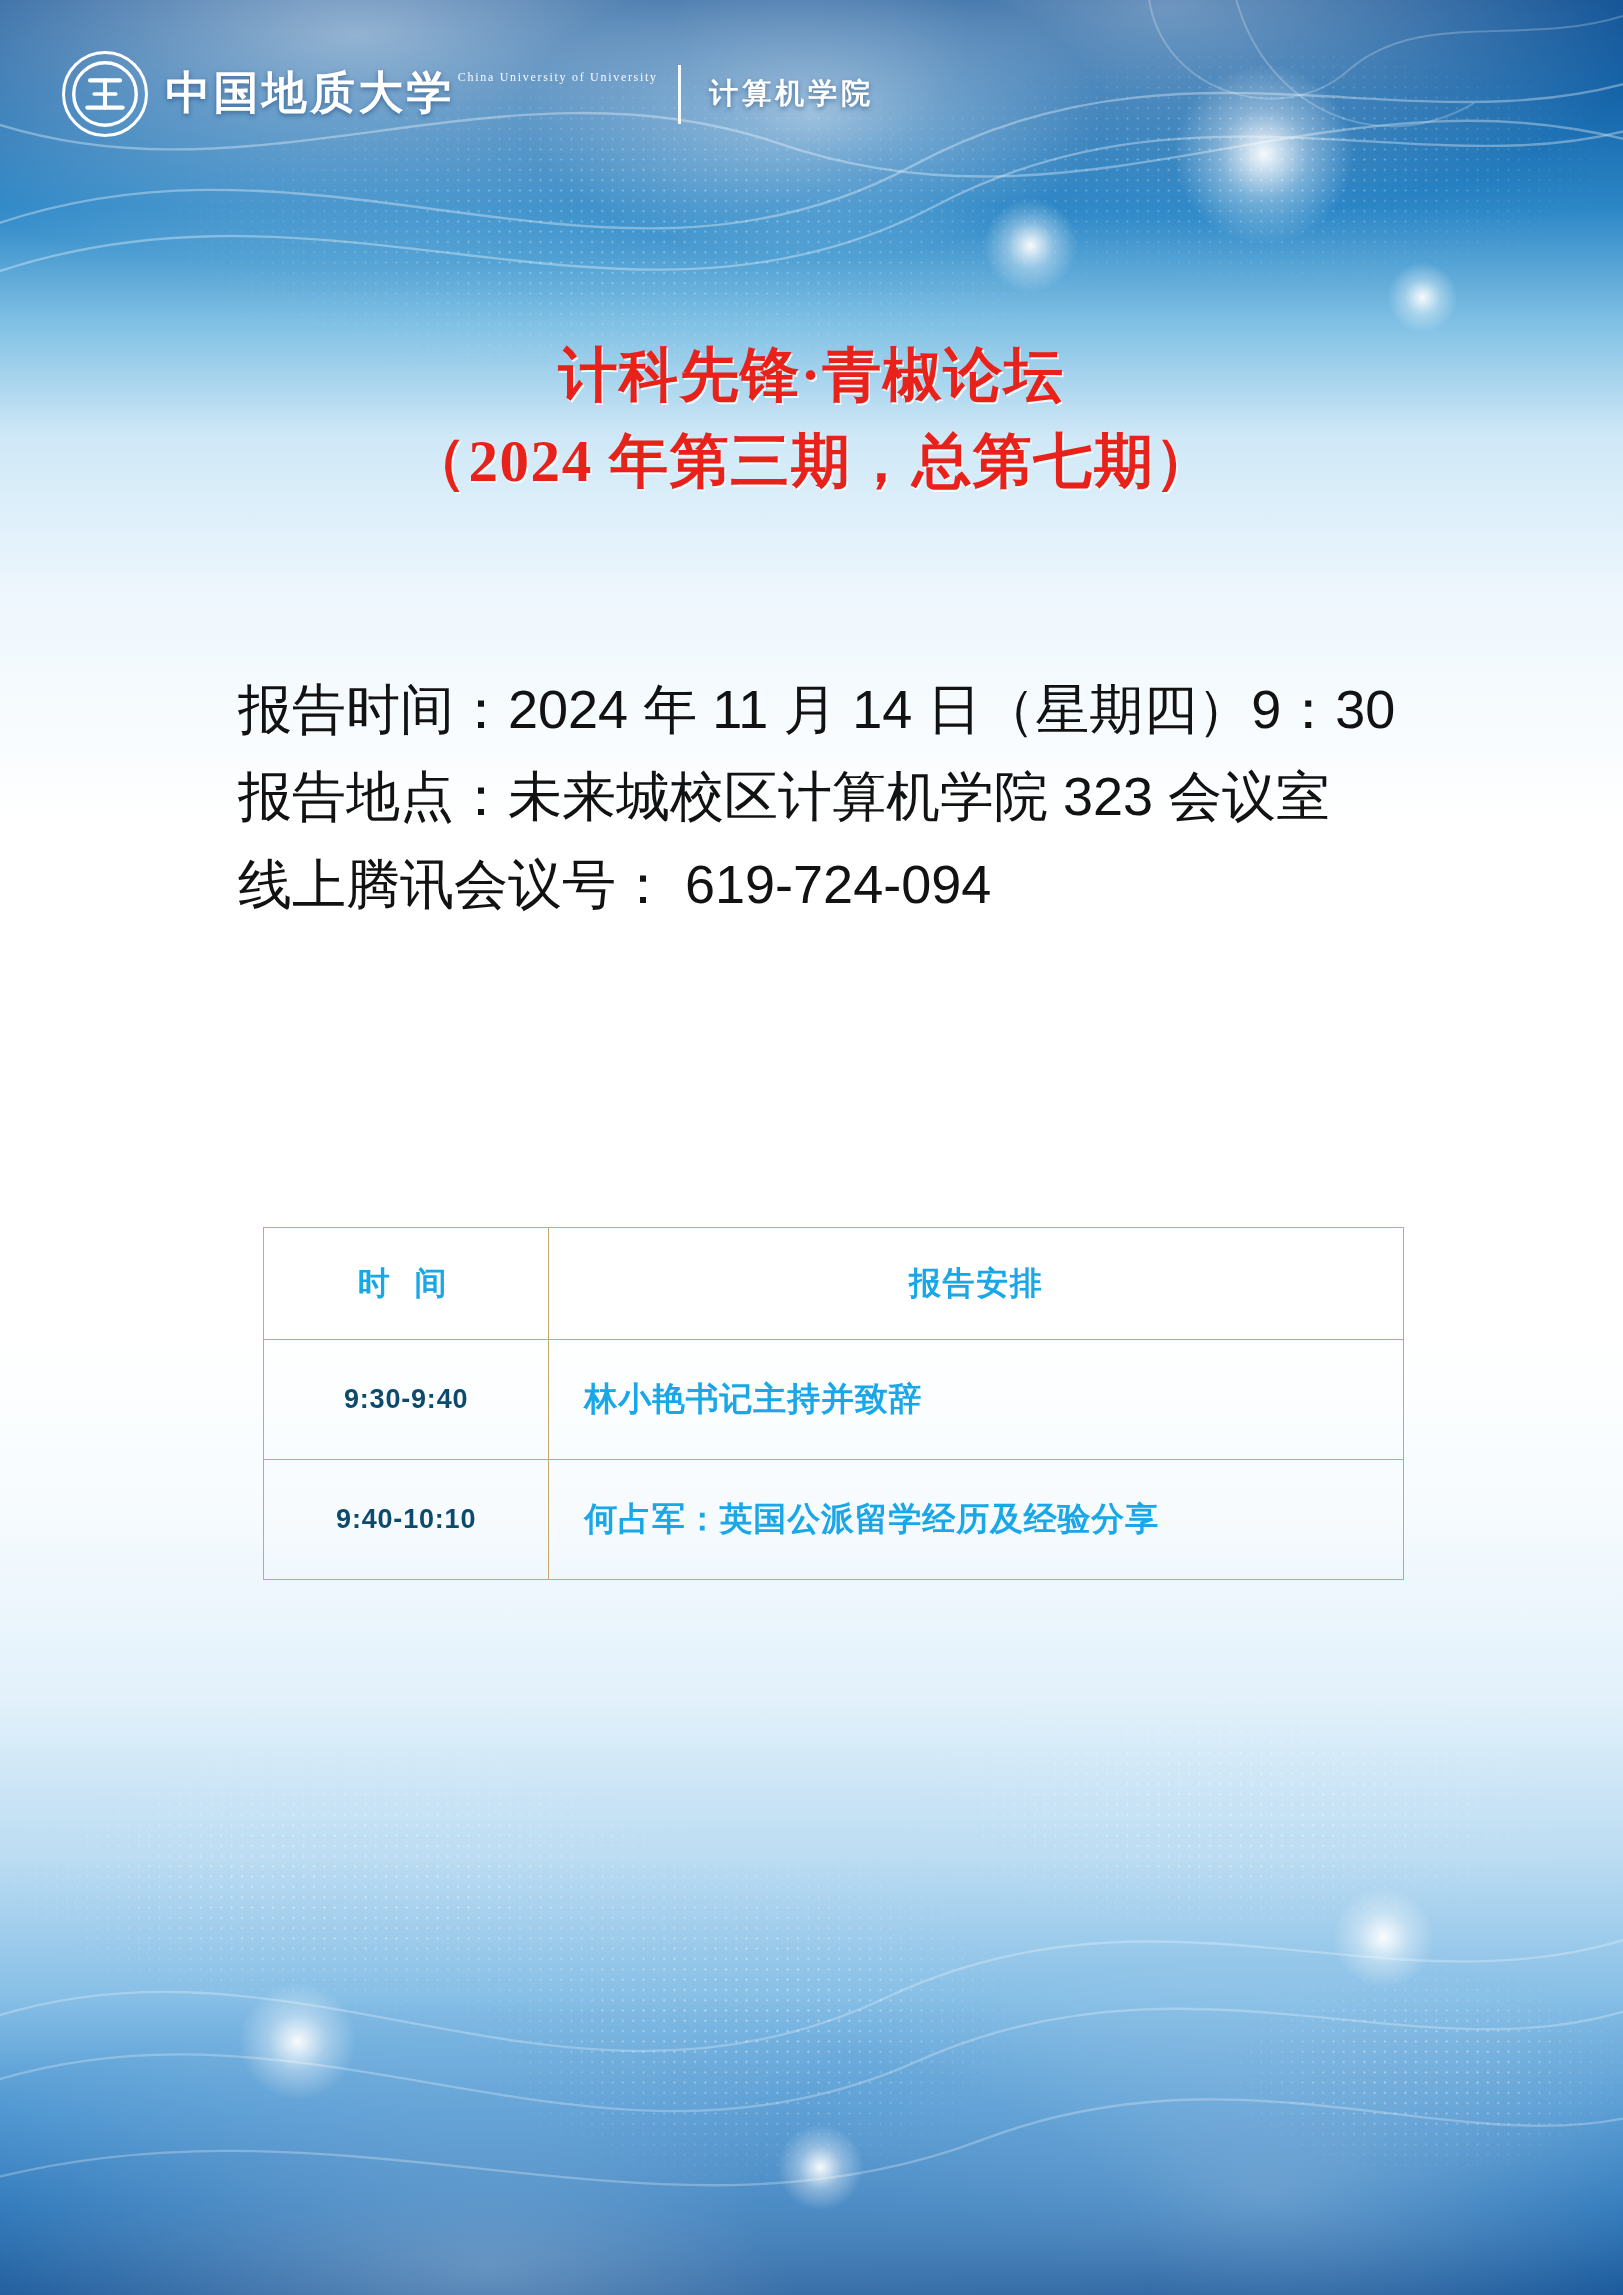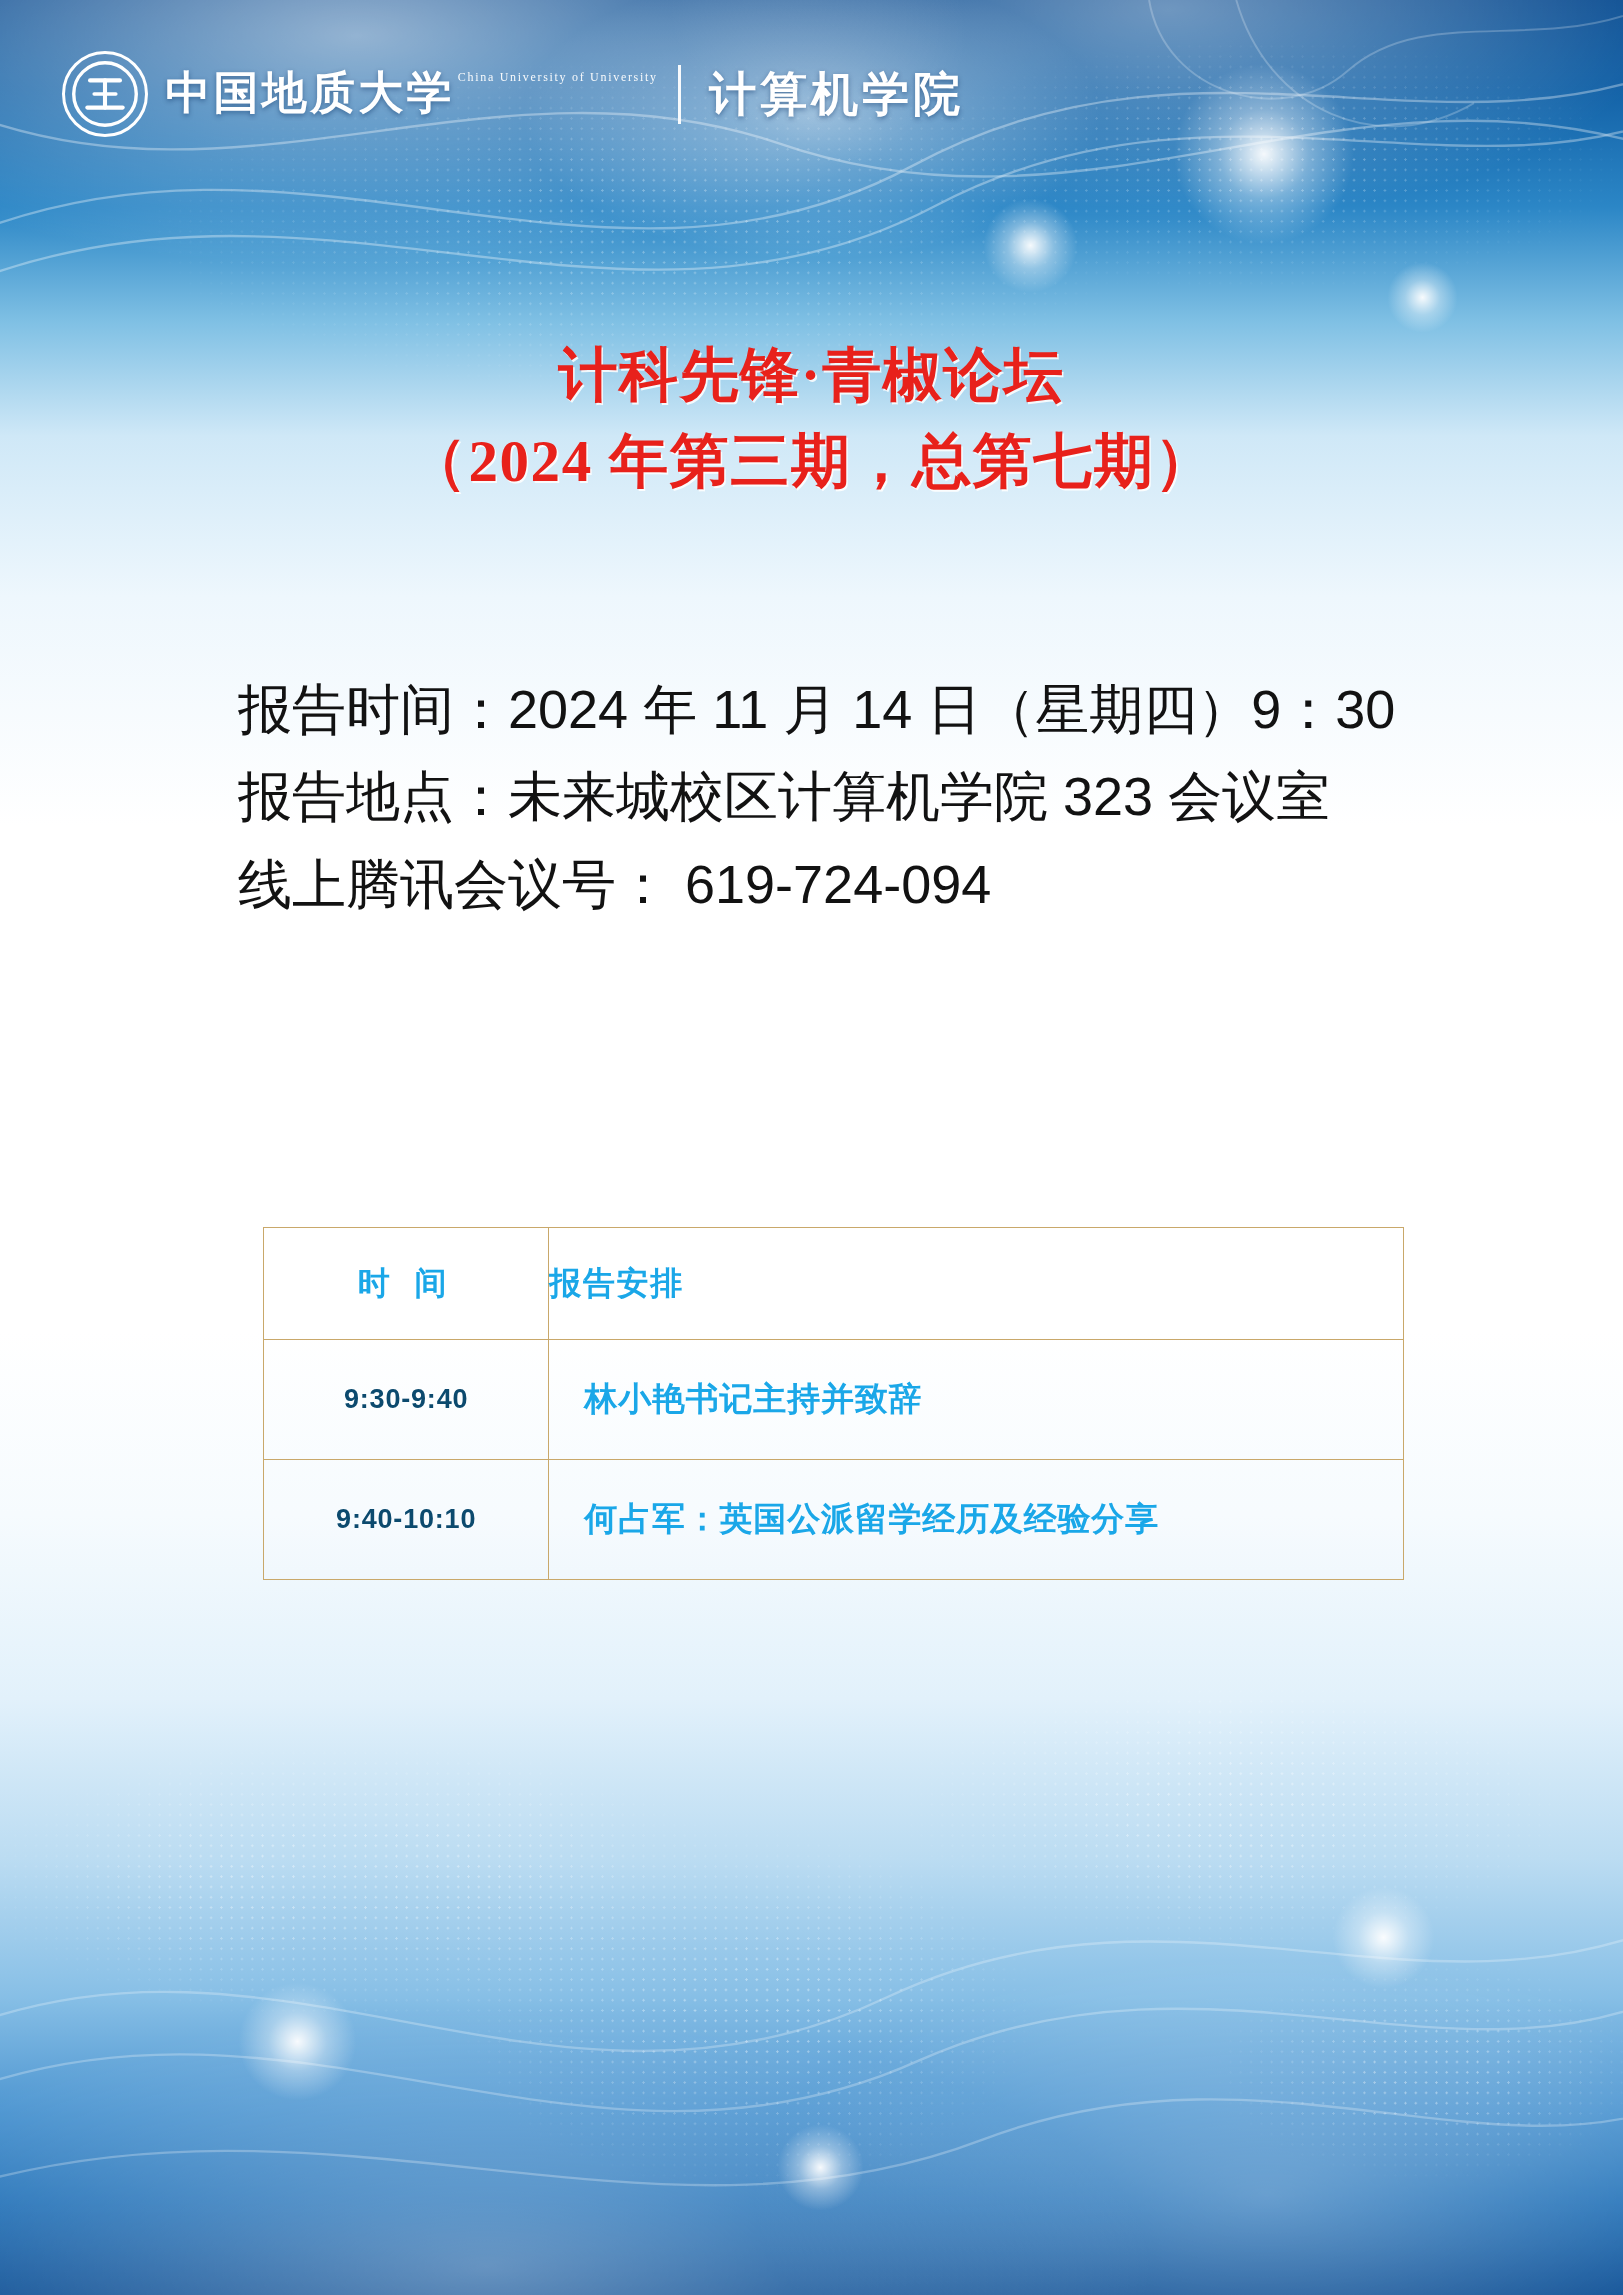--- a/index.html
+++ b/index.html
@@ -144,21 +144,21 @@
   .logo-divider {
     width: 2.4px;
     height: 59px;
     background: #ffffff;
     margin: 0 11px 0 3.2px;
     opacity: 0.95;
   }
   .logo-dept {
     font-family: "Liberation Serif", "DejaVu Serif", serif;
     font-weight: 700;
-    font-size: 47px;
+    font-size: 29px;
     letter-spacing: 4px;
     color: #ffffff;
     text-shadow: 0 1.6px 4.8px rgba(0,40,90,0.45);
   }
 
   
   .title-wrap {
     position: absolute;
     top: 333px;
     left: 0;
@@ -300,21 +300,21 @@
     <div class="info-line">报告地点：未来城校区计算机学院 323 会议室</div>
     <div class="info-line">线上腾讯会议号： 619-724-094</div>
   </div>
 
   <table class="schedule">
     <thead>
       <tr>
         <td class="col-time">
           <span class="th-text">时  间</span>
         </td>
-        <td class="col-item" style="text-align:left">
+        <td class="col-item" style="text-align:center">
           <span class="th-text no-space">报告安排</span>
         </td>
       </tr>
     </thead>
     <tbody>
       <tr>
         <td class="col-time">
           <span class="cell-time">9:30-9:40</span>
         </td>
         <td class="col-item">

